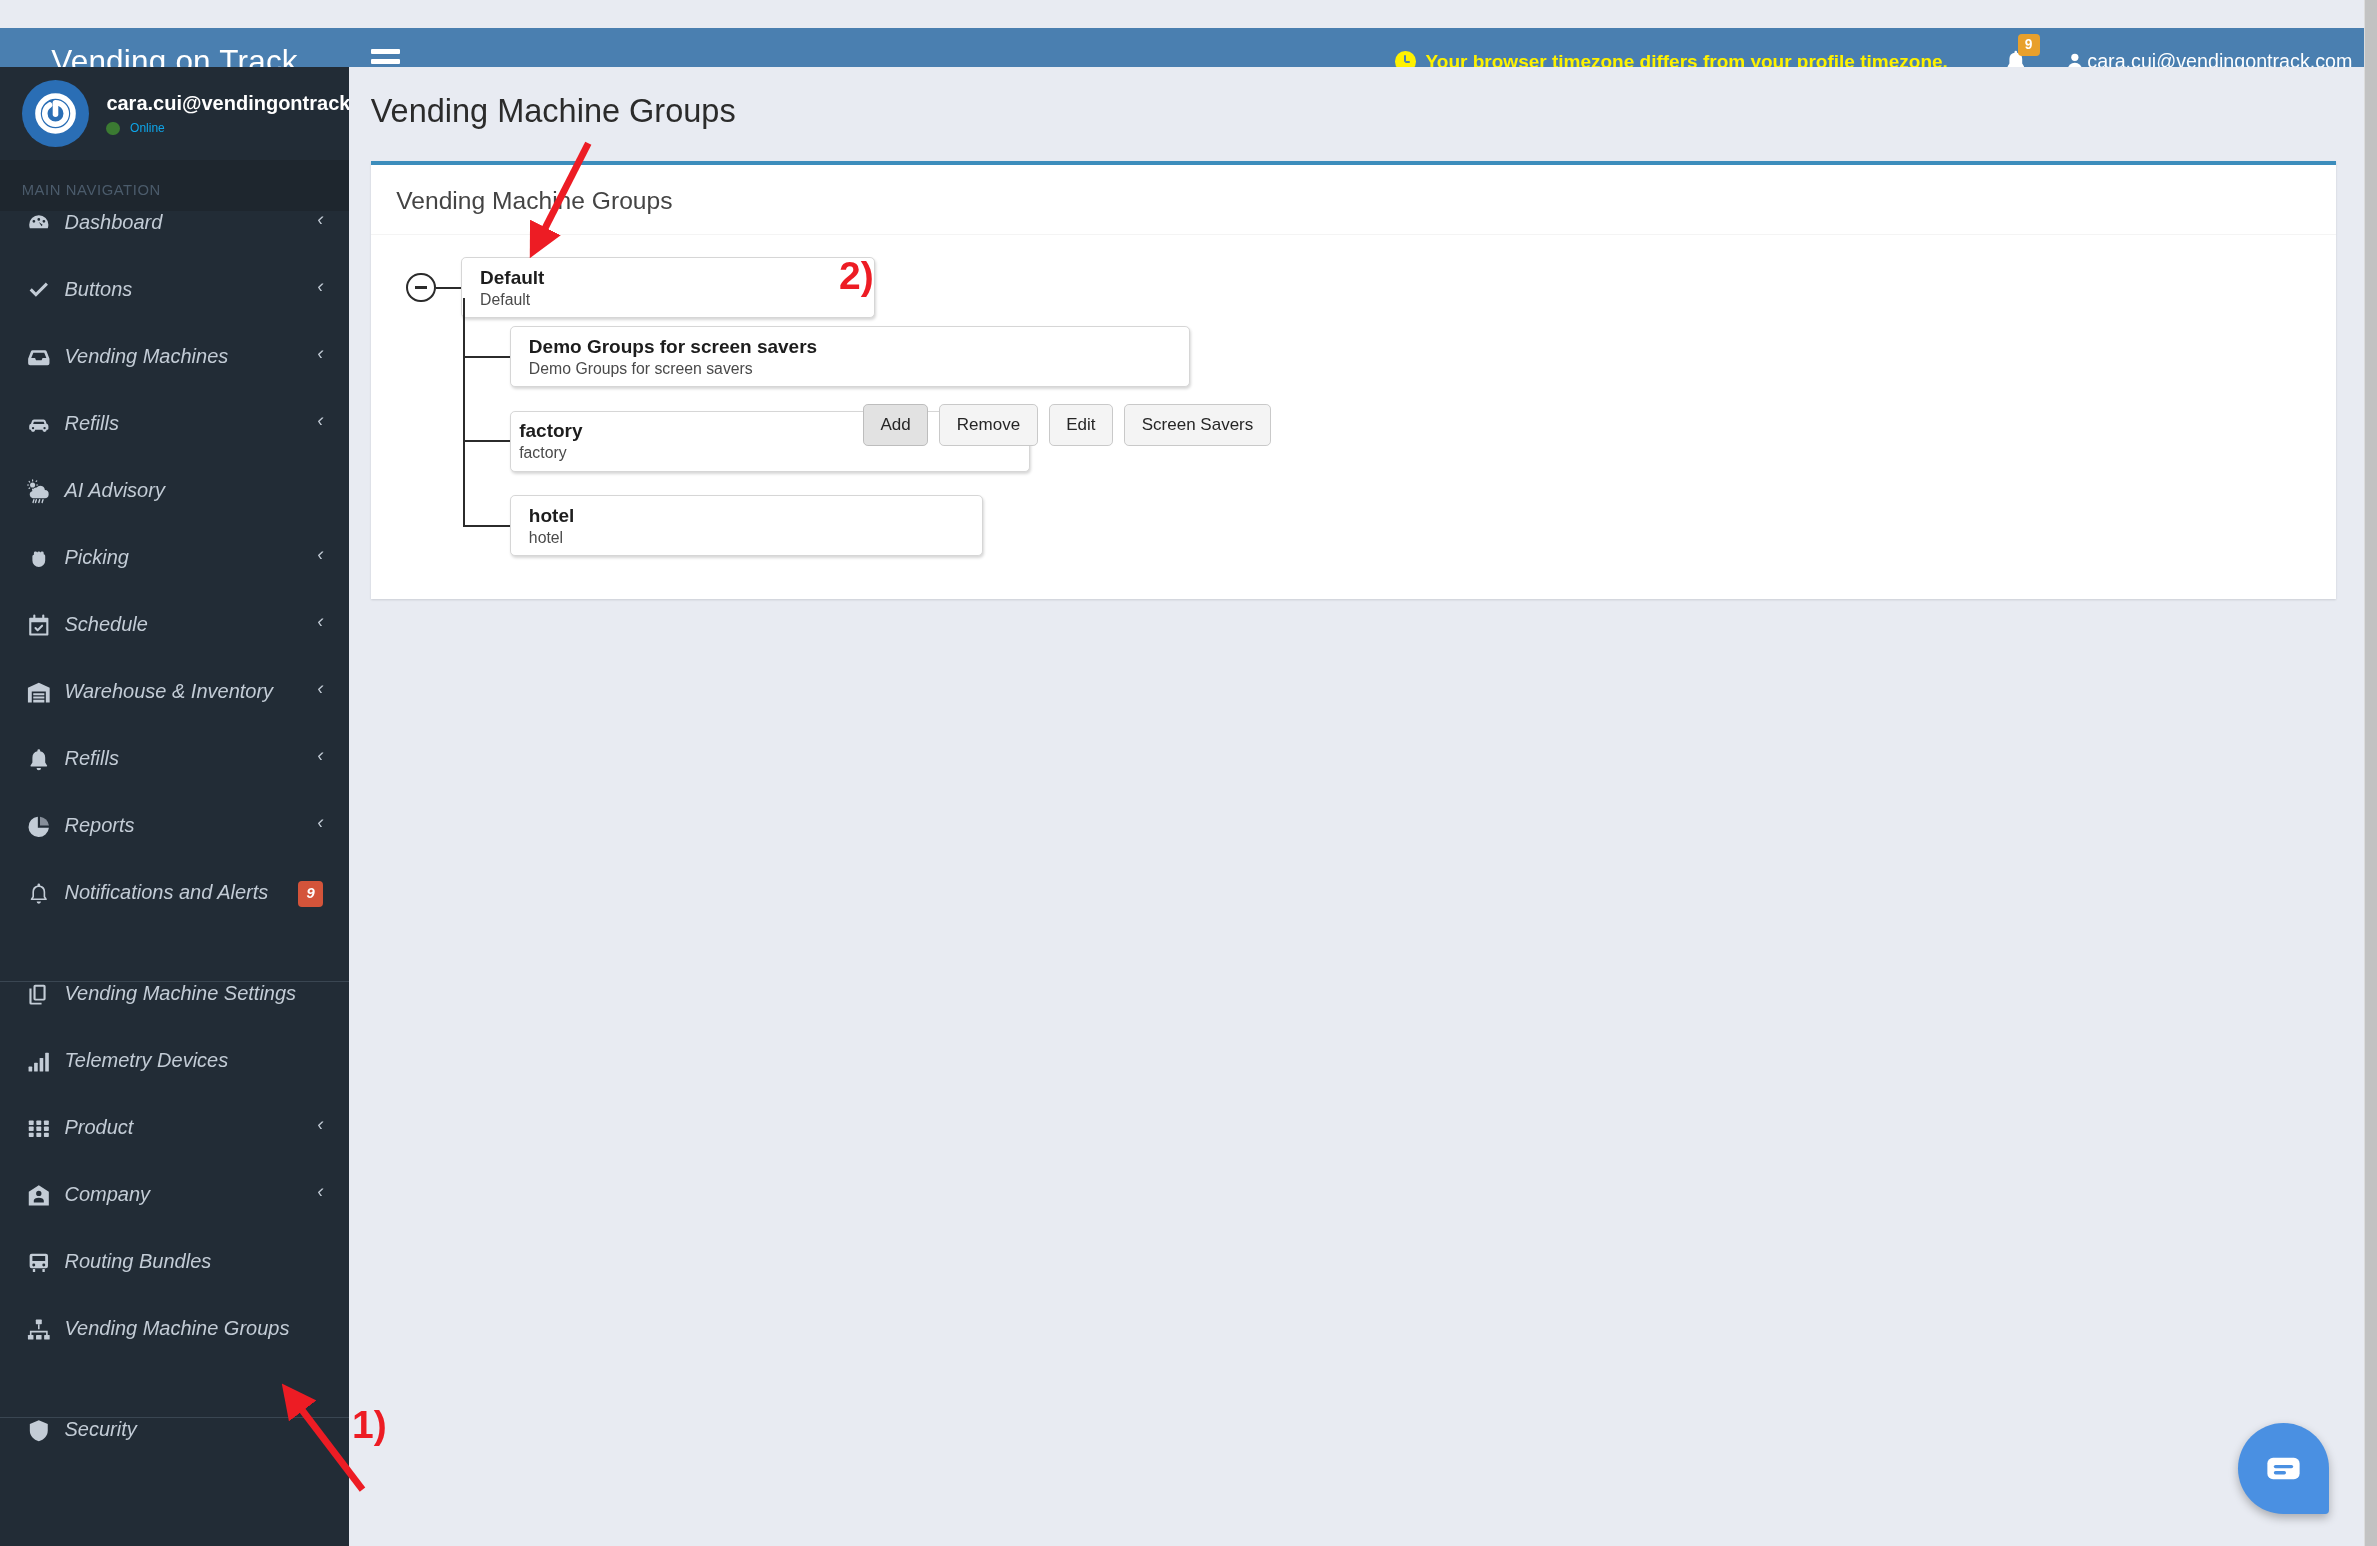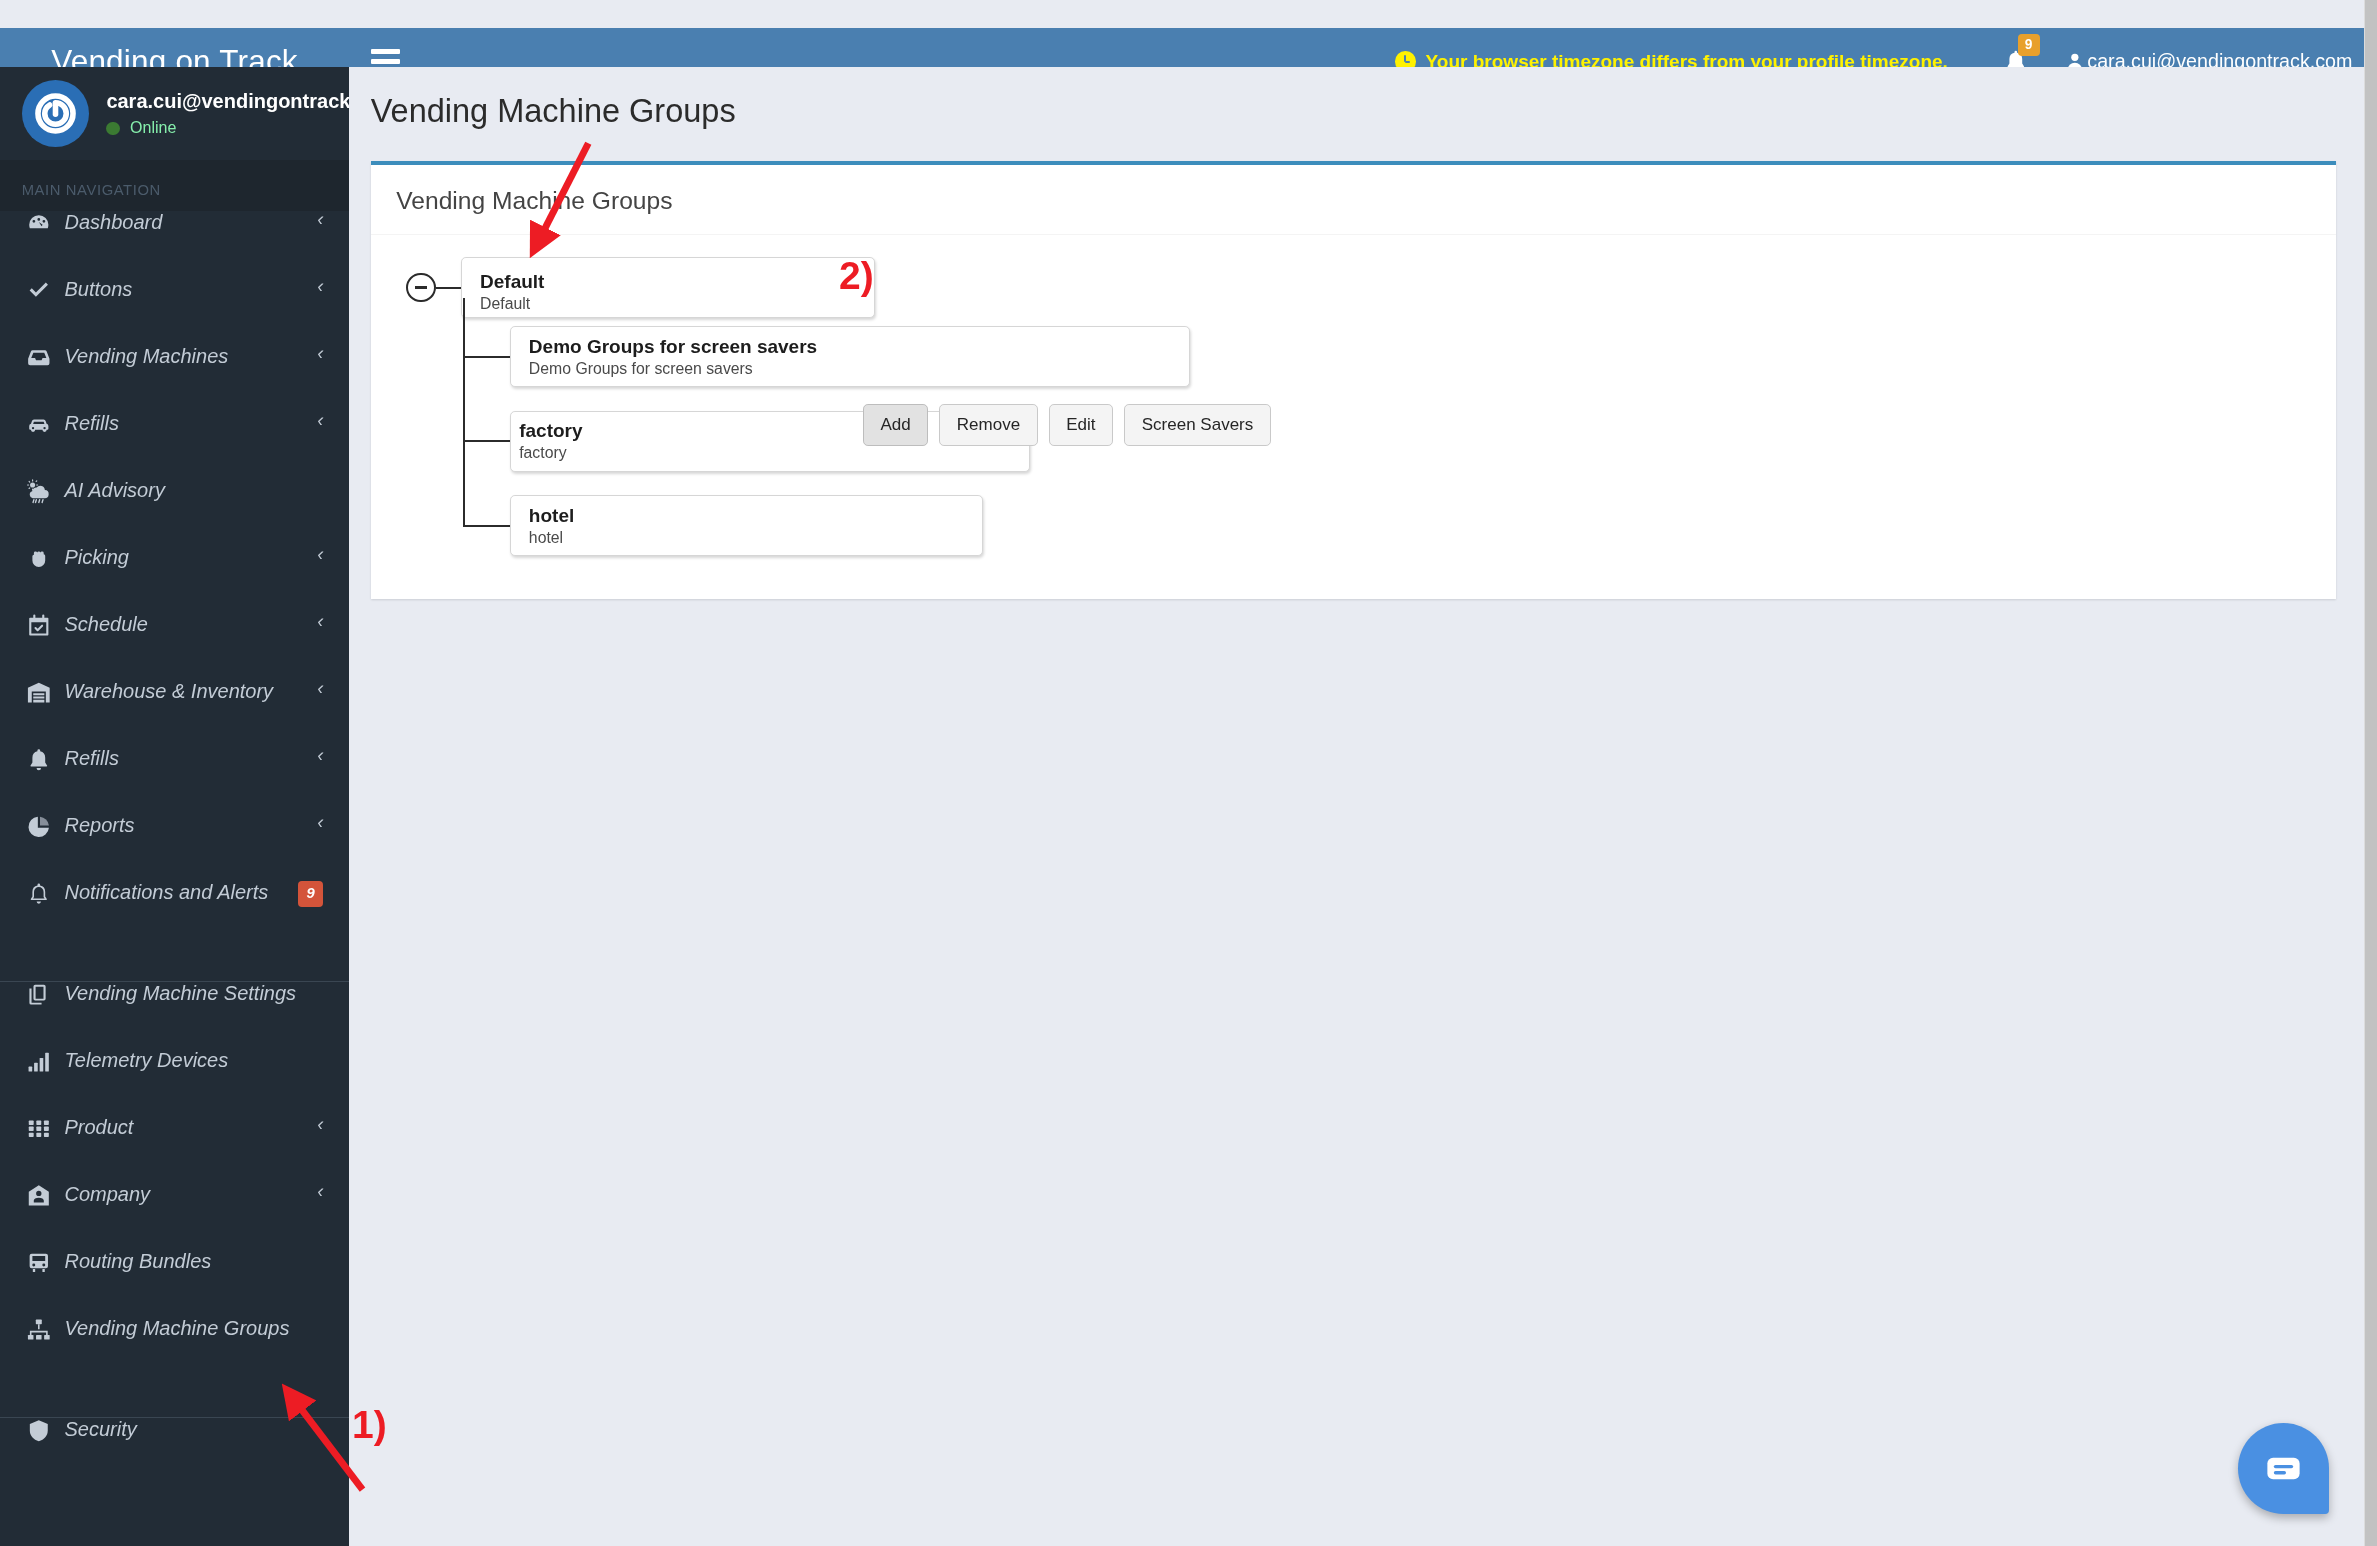--- a/index.html
+++ b/index.html
@@ -170,21 +170,21 @@
   }
   .user-status {
     display:flex; align-items:center; gap: 9.9px;
     margin-top: 6.9px;
   }
   .dot-online {
     width: 13.8px; height: 13.8px; border-radius: 50%;
     background: #3b7a32;
     display:inline-block;
   }
-  .status-text { color:#86efac; font-size: 16px; }
+  .status-text { color:#0ea5e9; font-size: 12px; }
 
   .nav-heading {
     color: #4b5b6b;
     font-size: 14.8px;
     letter-spacing: 0.6px;
     padding: 21.7px 0 13.8px 21.7px;
     background: #1e262e;
     font-weight: 400;
   }
   .nav-list { list-style:none; background: #222c36; }
@@ -309,20 +309,21 @@
     font-size: 15.8px;
     color: #4a4a4a;
     line-height: 1.25;
     margin-top: 1px;
     white-space: nowrap;
   }
   .root-node {
     height: 61px;
     display:flex;
     flex-direction: column;
+    justify-content: center;
     min-width: 414px;
     padding-right: 0;
   }
   
   .node-btn-group {
     position: absolute;
     left: 492px;
     top: 239px;
     display: flex;
     gap: 10.8px;

